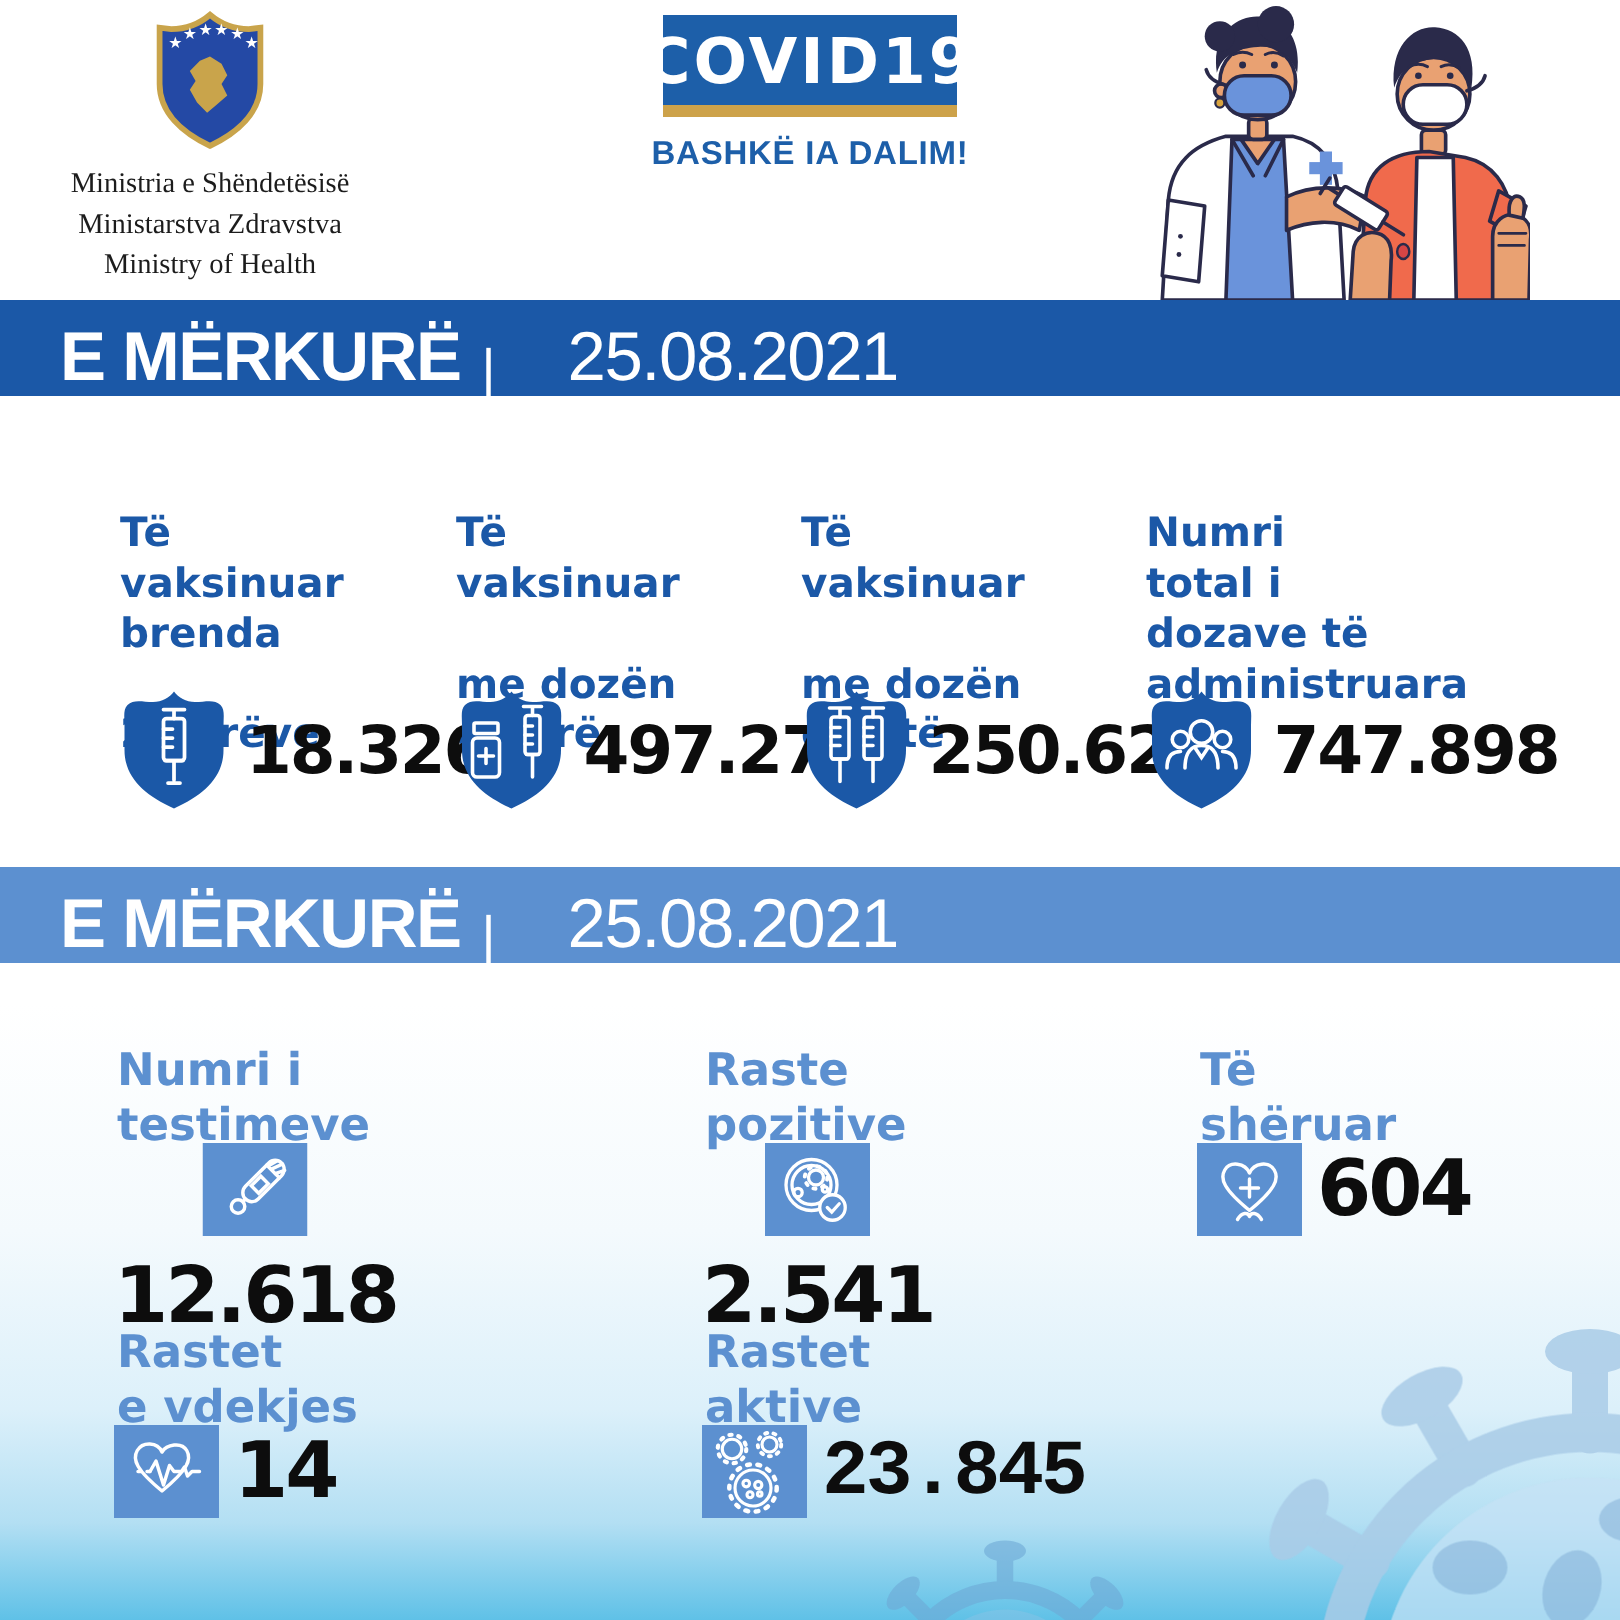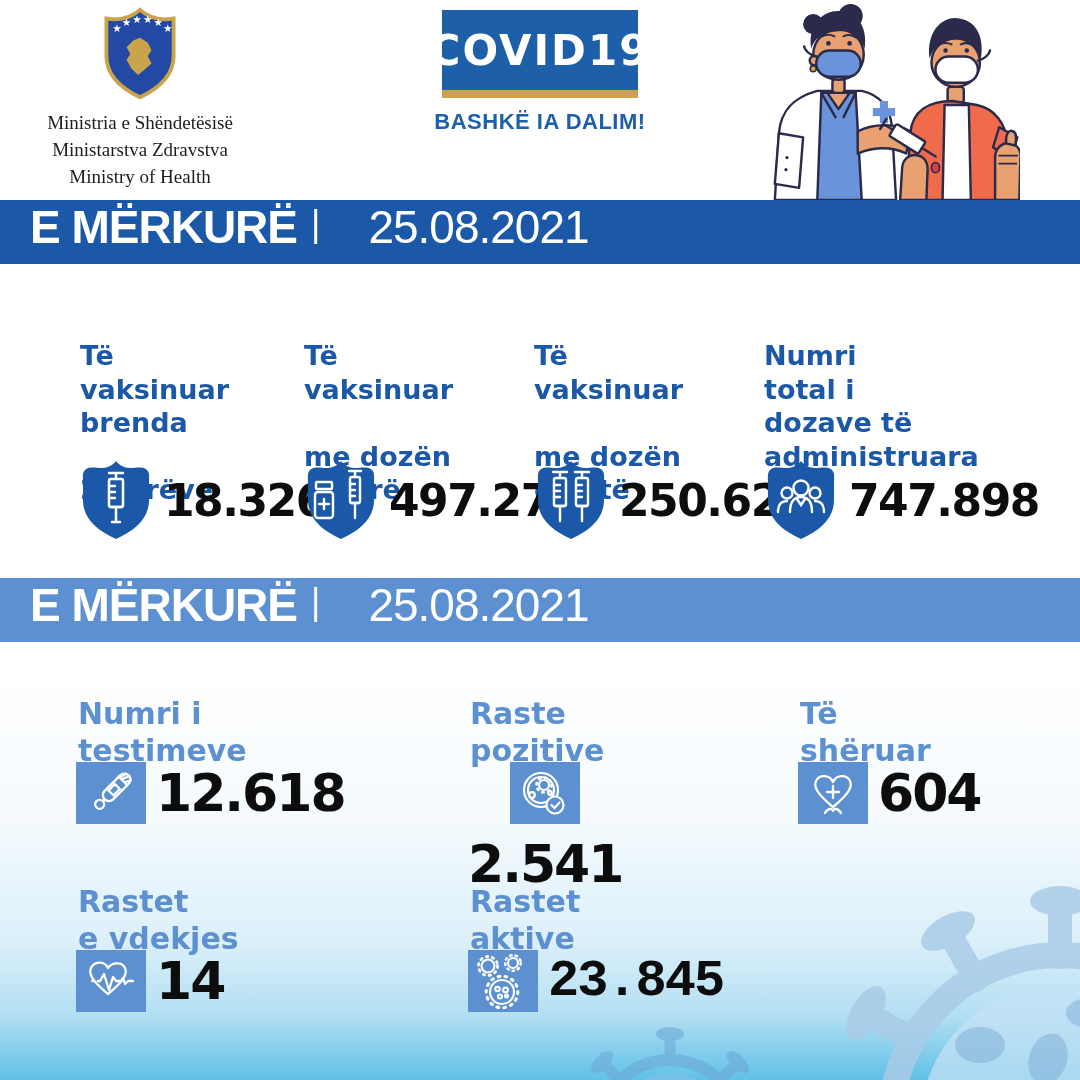--- a/index.html
+++ b/index.html
@@ -6,27 +6,27 @@
   .canvas{
     position:relative;width:1080px;height:1080px;overflow:hidden;
     background:linear-gradient(180deg,#ffffff 0%,#ffffff 62%,#f4fafd 76%,#dcf0fa 87%,#b3dff3 94%,#5fc1e7 100%);
     font-family:"DejaVu Sans","Liberation Sans",sans-serif;
   }
   .layer{position:absolute;}
   
   .ministry{left:28px;top:6px;width:224px;text-align:center;z-index:2;}
   .ministry-text{margin-top:8px;font-family:"Liberation Serif",serif;font-size:19px;line-height:1.42;color:#1c1c1c;}
   .campaign{left:405px;top:10px;width:270px;text-align:center;z-index:2;}
-  .covid-box{width:196px;height:80px;margin:0 auto;background:#1d5fa9;color:#fff;
+  .covid-box{width:196px;height:60px;margin:0 auto;background:#1d5fa9;color:#fff;
     display:flex;align-items:center;justify-content:center;font-size:42px;font-weight:800;letter-spacing:2px;}
   .gold-bar{width:196px;height:8px;margin:0 auto;background:#cda24a;}
   .slogan{margin-top:11px;color:#1d5fa9;font-weight:800;font-size:22px;letter-spacing:.5px;white-space:nowrap;font-family:"Liberation Sans",sans-serif;}
   .hero{left:756px;top:4px;width:264px;height:196px;z-index:2;}
   
-  .banner{left:0;width:1080px;height:64px;display:flex;align-items:flex-start;padding-left:30px;box-sizing:border-box;color:#fff;z-index:3;font-family:"Liberation Sans",sans-serif;}
+  .banner{left:0;width:1080px;height:64px;display:flex;align-items:flex-end;padding-left:40px;box-sizing:border-box;color:#fff;z-index:3;font-family:"Liberation Sans",sans-serif;}
   .banner-primary{top:200px;background:#1b58a7;}
   .banner-secondary{top:578px;background:#5c90d0;}
   .banner-day{font-size:46px;font-weight:800;letter-spacing:-1px;}
   .banner-sep{font-size:36px;font-weight:400;margin-left:14px;transform:translateY(3px);}
   .banner-date{font-size:46px;font-weight:400;margin-left:48px;letter-spacing:-1px;}
   
   .vax-label{top:306px;color:#1b58a7;font-size:27px;line-height:1.24;white-space:pre-line;z-index:2;}
   .vax-lead{font-weight:600;display:block;white-space:pre-line;}
   .vax-strong{font-weight:700;display:block;white-space:pre-line;}
   .stat-row{display:flex;align-items:center;gap:10px;z-index:2;}
@@ -335,21 +335,21 @@
     <span class="banner-date">25.08.2021</span>
   </div>
 
   <div class="layer daily-label" style="left:78px;top:696px;">Numri i
 testimeve</div>
   <div class="layer daily-label" style="left:470px;top:696px;">Raste
 pozitive</div>
   <div class="layer daily-label" style="left:800px;top:696px;">Të
 shëruar</div>
 
-  <div class="layer stat-row" style="left:76px;top:762px;">
+  <div class="layer stat-row" style="left:76px;top:762px;flex-direction:column;">
     <svg width="70" height="62" viewBox="0 0 70 62">
       <rect width="70" height="62" fill="#5c90d0"></rect>
       <g stroke="#fff" stroke-width="2.3" fill="none" stroke-linecap="round" transform="rotate(45 35 31)">
         <rect x="29" y="6" width="12" height="34" rx="6"></rect>
         <path d="M29 14 H41 M32 7 L30 14 M36 6 L33 14 M40 8 L37 14"></path>
         <rect x="31.5" y="22" width="7" height="9"></rect>
         <path d="M35 40 V42"></path>
           <circle cx="35" cy="47" r="4.5"></circle>
       </g>
     </svg>

